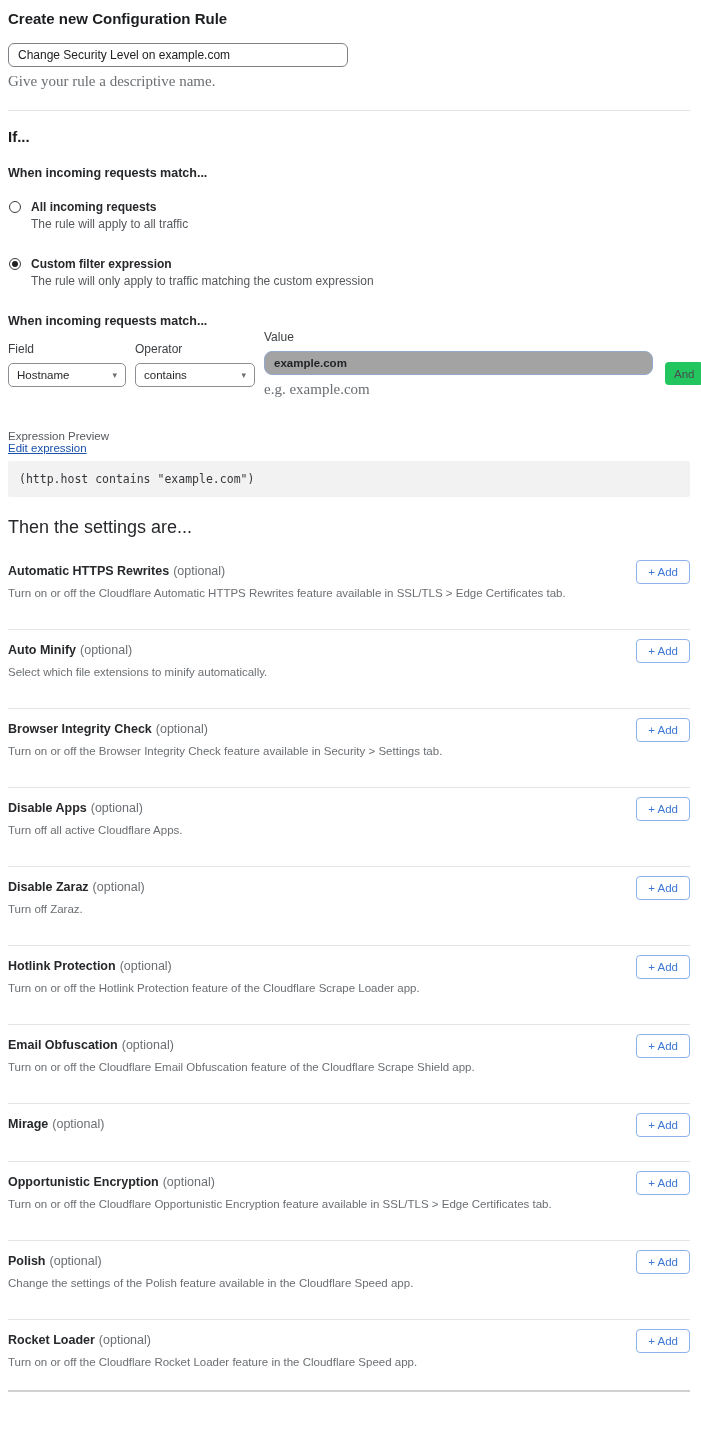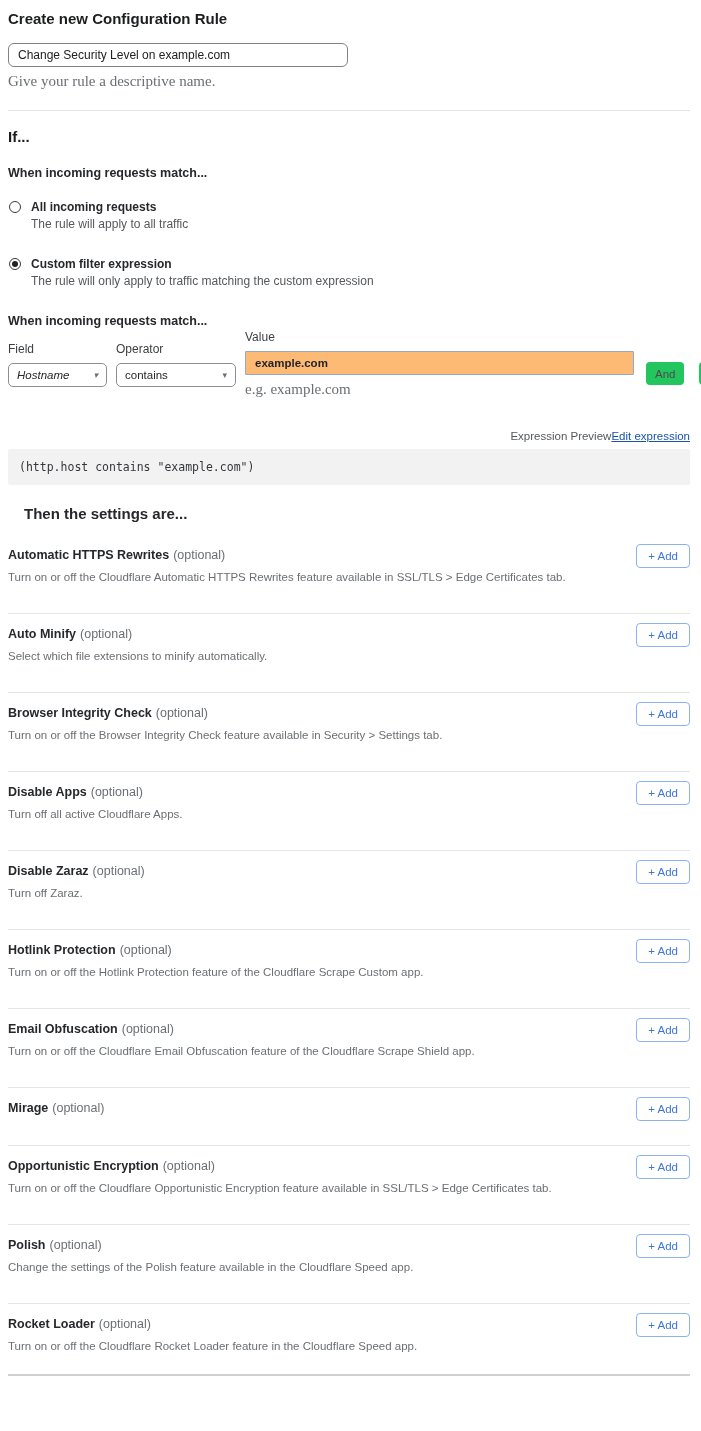--- a/index.html
+++ b/index.html
@@ -45,47 +45,47 @@
 
   
   .filter-row { display: flex; align-items: center; margin-top: 2px; }
   .filter-col .field-label { margin-bottom: 7px; }
   .select-box {
     height: 24px; border: 1px solid #8b8f94; border-radius: 5px; background: #fff;
     display: flex; align-items: center; justify-content: space-between;
     padding: 0 8px; font-size: 11.5px; color: #26282b; cursor: pointer;
   }
   .select-box .chev { font-size: 9px; color: #6b6f73; margin-left: 8px; }
-  .w-field { width: 99px; font-style: italic; }
+  .w-field { width: 118px; }
   .w-operator { width: 120px; }
   .filter-col + .filter-col { margin-left: 9px; }
   .value-input {
-    width: 389px; height: 24px; border: 1px solid #93a9cc; border-radius: 1px;
-    background: #fdba74; padding: 0 9px; font-size: 11.5px; font-weight: bold; color: #1f2226;
+    width: 389px; height: 24px; border: 1px solid #93a9cc; border-radius: 8px;
+    background: #a3a3a3; padding: 0 9px; font-size: 11.5px; font-weight: bold; color: #1f2226;
     font-family: "Liberation Sans", sans-serif; outline: none;
   }
   .conj-btn {
     height: 23px; margin-top: 19px; border: none; border-radius: 4px; background: #22c55e;
     color: #4a4d50; font-size: 11.5px; padding: 0 9px; cursor: pointer;
     font-family: "Liberation Sans", sans-serif;
   }
   .conj-btn.and { margin-left: 12px; }
   .conj-btn.or { margin-left: 15px; }
 
   
-  .expr-header { display: flex; justify-content: flex-end; align-items: baseline; margin-top: 32px; }
+  .expr-header { display: flex; justify-content: flex-end; align-items: baseline; margin-top: 32px; flex-direction: column; }
   .expr-label { font-size: 11.5px; color: #55585c; }
   .expr-edit-link { font-size: 11.5px; color: #1a52ad; text-decoration: underline; cursor: pointer; }
   .expr-box {
     margin-top: 7px; background: #f2f2f3; border-radius: 2px; height: 36px;
     display: flex; align-items: center; padding: 0 11px;
   }
   .expr-code { font-family: "DejaVu Sans Mono", monospace; font-size: 11.5px; color: #34373a; }
 
-  .then-heading { font-size: 15px; font-weight: bold; color: #26282b; margin: 20px 16px 0; }
+  .then-heading { font-size: 18px; font-weight: normal; color: #26282b; margin: 20px 0 0; }
 
   
   .settings-list { margin-top: 13px; }
   .setting-row { position: relative; border-bottom: 1px solid #e3e4e5; padding: 13px 0 30px; }
   .setting-title-line { font-size: 12.5px; color: #6b6f73; }
   .setting-title { font-weight: bold; color: #26282b; margin-right: 4px; }
   .setting-desc { font-size: 11.5px; color: #6b6f73; margin-top: 9px; padding-right: 80px; }
   .add-btn {
     position: absolute; right: 0; top: 9px;
     background: #fff; border: 1px solid #8cb2ec; border-radius: 4px; color: #3e77d4;
@@ -205,21 +205,21 @@
         <span class="setting-title">Disable Zaraz</span><span class="setting-optional">(optional)</span>
       </div>
       <div class="setting-desc">Turn off Zaraz.</div>
       <button class="add-btn">+ Add</button>
     </div>
 
     <div class="setting-row">
       <div class="setting-title-line">
         <span class="setting-title">Hotlink Protection</span><span class="setting-optional">(optional)</span>
       </div>
-      <div class="setting-desc">Turn on or off the Hotlink Protection feature of the Cloudflare Scrape Custom app.</div>
+      <div class="setting-desc">Turn on or off the Hotlink Protection feature of the Cloudflare Scrape Loader app.</div>
       <button class="add-btn">+ Add</button>
     </div>
 
     <div class="setting-row">
       <div class="setting-title-line">
         <span class="setting-title">Email Obfuscation</span><span class="setting-optional">(optional)</span>
       </div>
       <div class="setting-desc">Turn on or off the Cloudflare Email Obfuscation feature of the Cloudflare Scrape Shield app.</div>
       <button class="add-btn">+ Add</button>
     </div>

